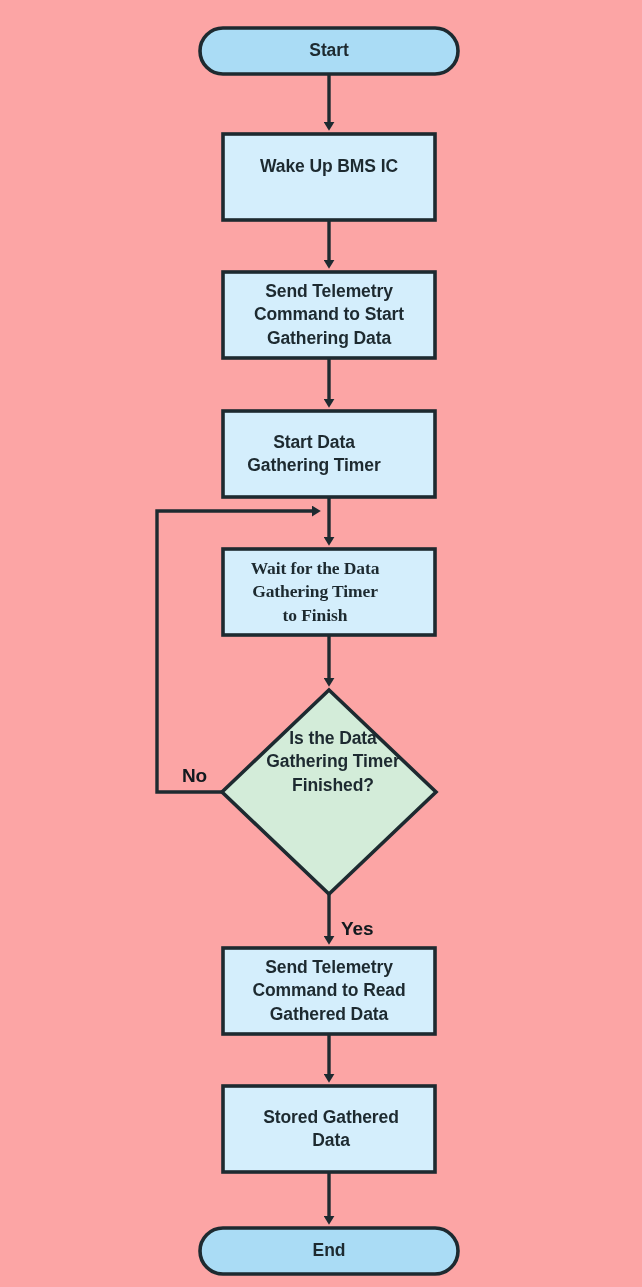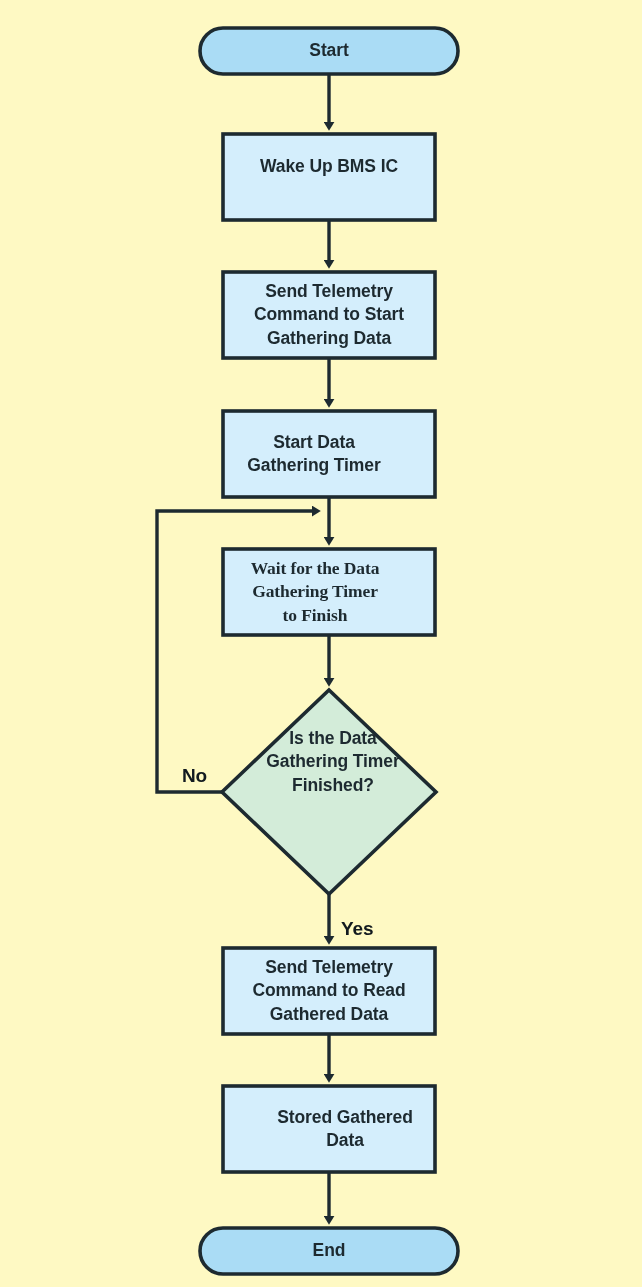--- a/index.html
+++ b/index.html
@@ -7,21 +7,21 @@
     padding: 0;
     background: #ffffff;
   }
   body {
     font-family: "Liberation Sans", sans-serif;
   }
   #flowchart-canvas {
     position: relative;
     width: 642px;
     height: 1287px;
-    background: #fef9c3;
+    background: #fca5a5;
     overflow: hidden;
   }
   #flow-svg {
     position: absolute;
     left: 0;
     top: 0;
     width: 642px;
     height: 1287px;
   }
   .node-label {
@@ -107,21 +107,21 @@
 to Finish</div>
 
   <div class="node-label" style="left:230px; top:660px; width:206px; height:204px;">Is the Data
 Gathering Timer
 Finished?</div>
 
   <div class="node-label" style="left:223px; top:948px; width:212px; height:86px;">Send Telemetry
 Command to Read
 Gathered Data</div>
 
-  <div class="node-label" style="left:239px; top:1086px; width:212px; height:86px;">Stored Gathered
+  <div class="node-label" style="left:225px; top:1086px; width:212px; height:86px;">Stored Gathered
 Data</div>
 
   <div class="node-label" style="left:200px; top:1228px; width:258px; height:46px;">End</div>
 
   <div class="edge-label" style="left:182px; top:765px;">No</div>
 
   <div class="edge-label" style="left:341px; top:918px;">Yes</div>
 
 </div>
 

